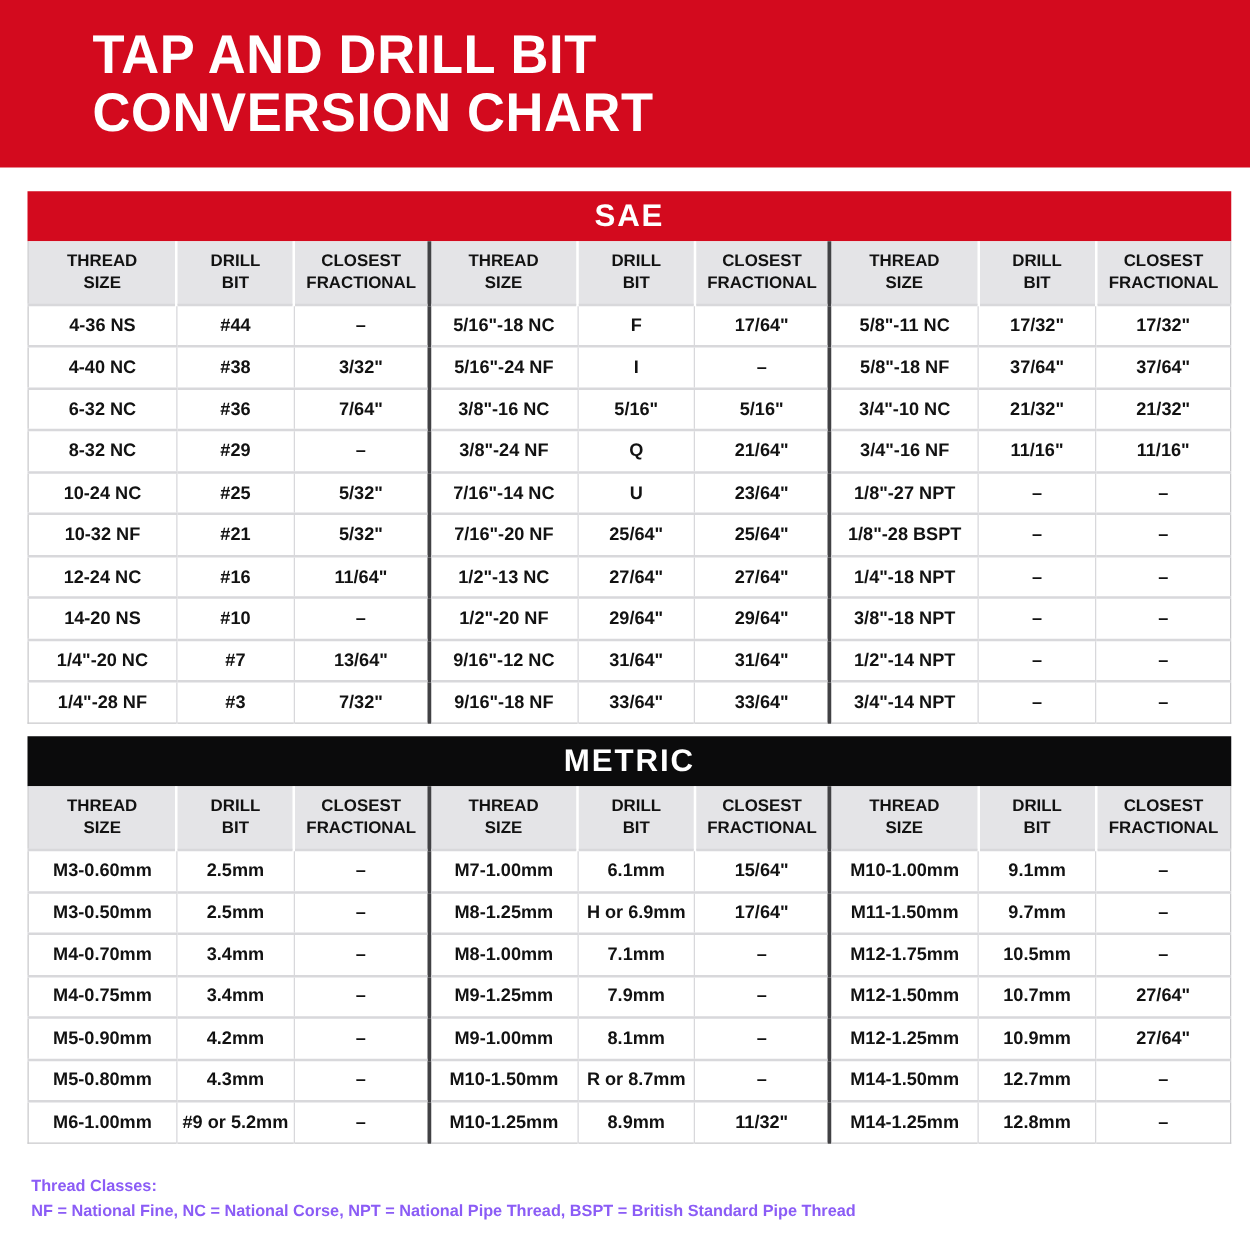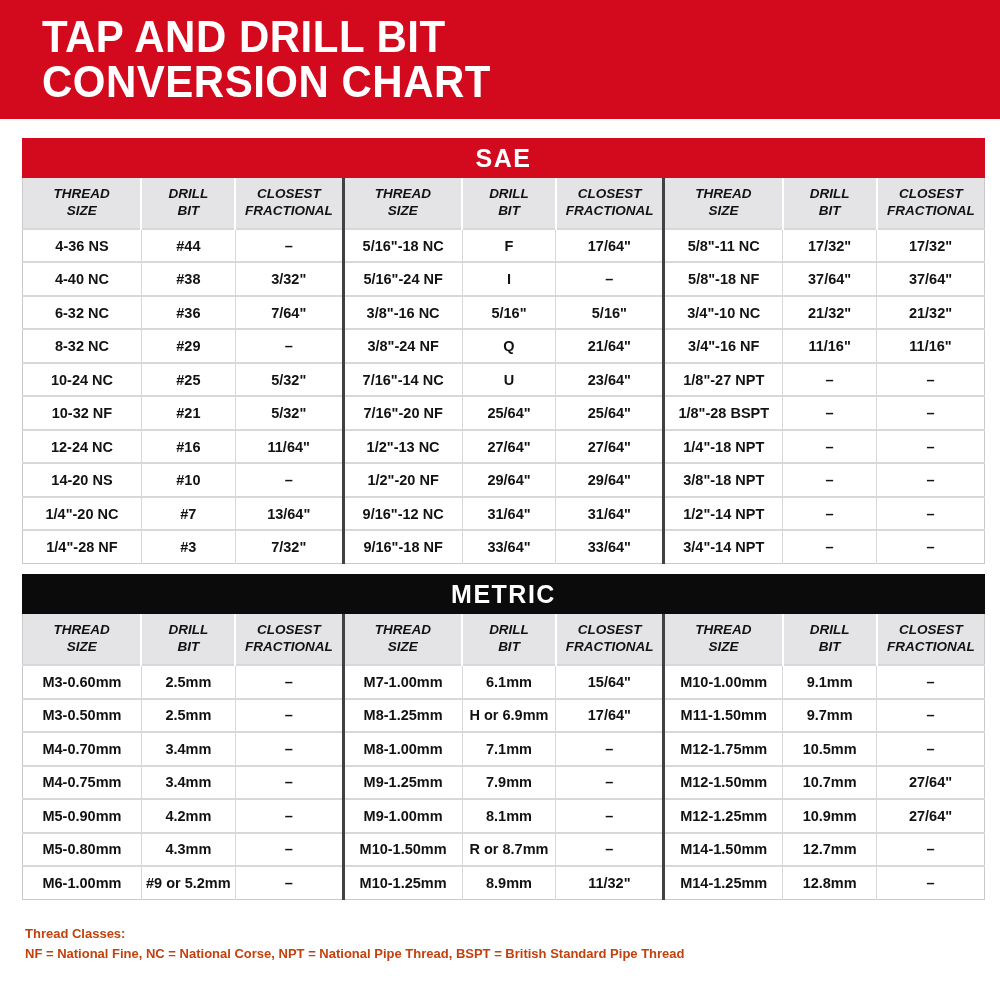--- a/index.html
+++ b/index.html
@@ -13,23 +13,23 @@
   *{box-sizing:border-box;}
   html,body{margin:0;padding:0;}
   body{
     width:1000px;height:1000px;
     background:#fff;
     font-family:"Liberation Sans",sans-serif;
     color:#121212;
   }
   .title-band{
     background:var(--red);
-    height:119px;
+    height:134px;
     display:flex;align-items:center;
-    padding-left:42px;
+    padding-left:74px;
   }
   .title-band h1{
     margin:0;
     color:#fff;
     font-size:42px;
     line-height:1.04;
     font-weight:bold;
     letter-spacing:.5px;
     transform:scaleY(1.04);
     transform-origin:left center;
@@ -59,21 +59,20 @@
     font-size:13.5px;
     font-weight:bold;
     text-align:center;
     vertical-align:middle;
     padding:8px 2px;
     line-height:1.25;
     white-space:pre-line;
     border-left:2px solid #fff;
     border-bottom:1px solid var(--border-outer);
     height:48px;
-    font-style:italic;
   }
   th:first-child{border-left:none;}
   td{
     height:33.5px;
     text-align:center;
     vertical-align:middle;
     font-size:14.5px;
     font-weight:bold;
     background:#fff;
     border-left:1px solid var(--border-light);
@@ -82,21 +81,21 @@
     white-space:nowrap;
     overflow:hidden;
   }
   td:first-child{border-left:none;}
   th.gsep, td.gsep{border-left:3px solid var(--divider-dark);}
   .footer{
     margin:24px 0 0 25px;
     font-size:13px;
     font-weight:bold;
     line-height:1.5;
-    color:#c2410c;
+    color:#8b5cf6;
   }
 </style>
 </head>
 <body>
 
 <header class="title-band">
   <h1><span>TAP AND DRILL BIT</span><br><span>CONVERSION CHART</span></h1>
 </header>
 
 <section class="table-section sae-section">

